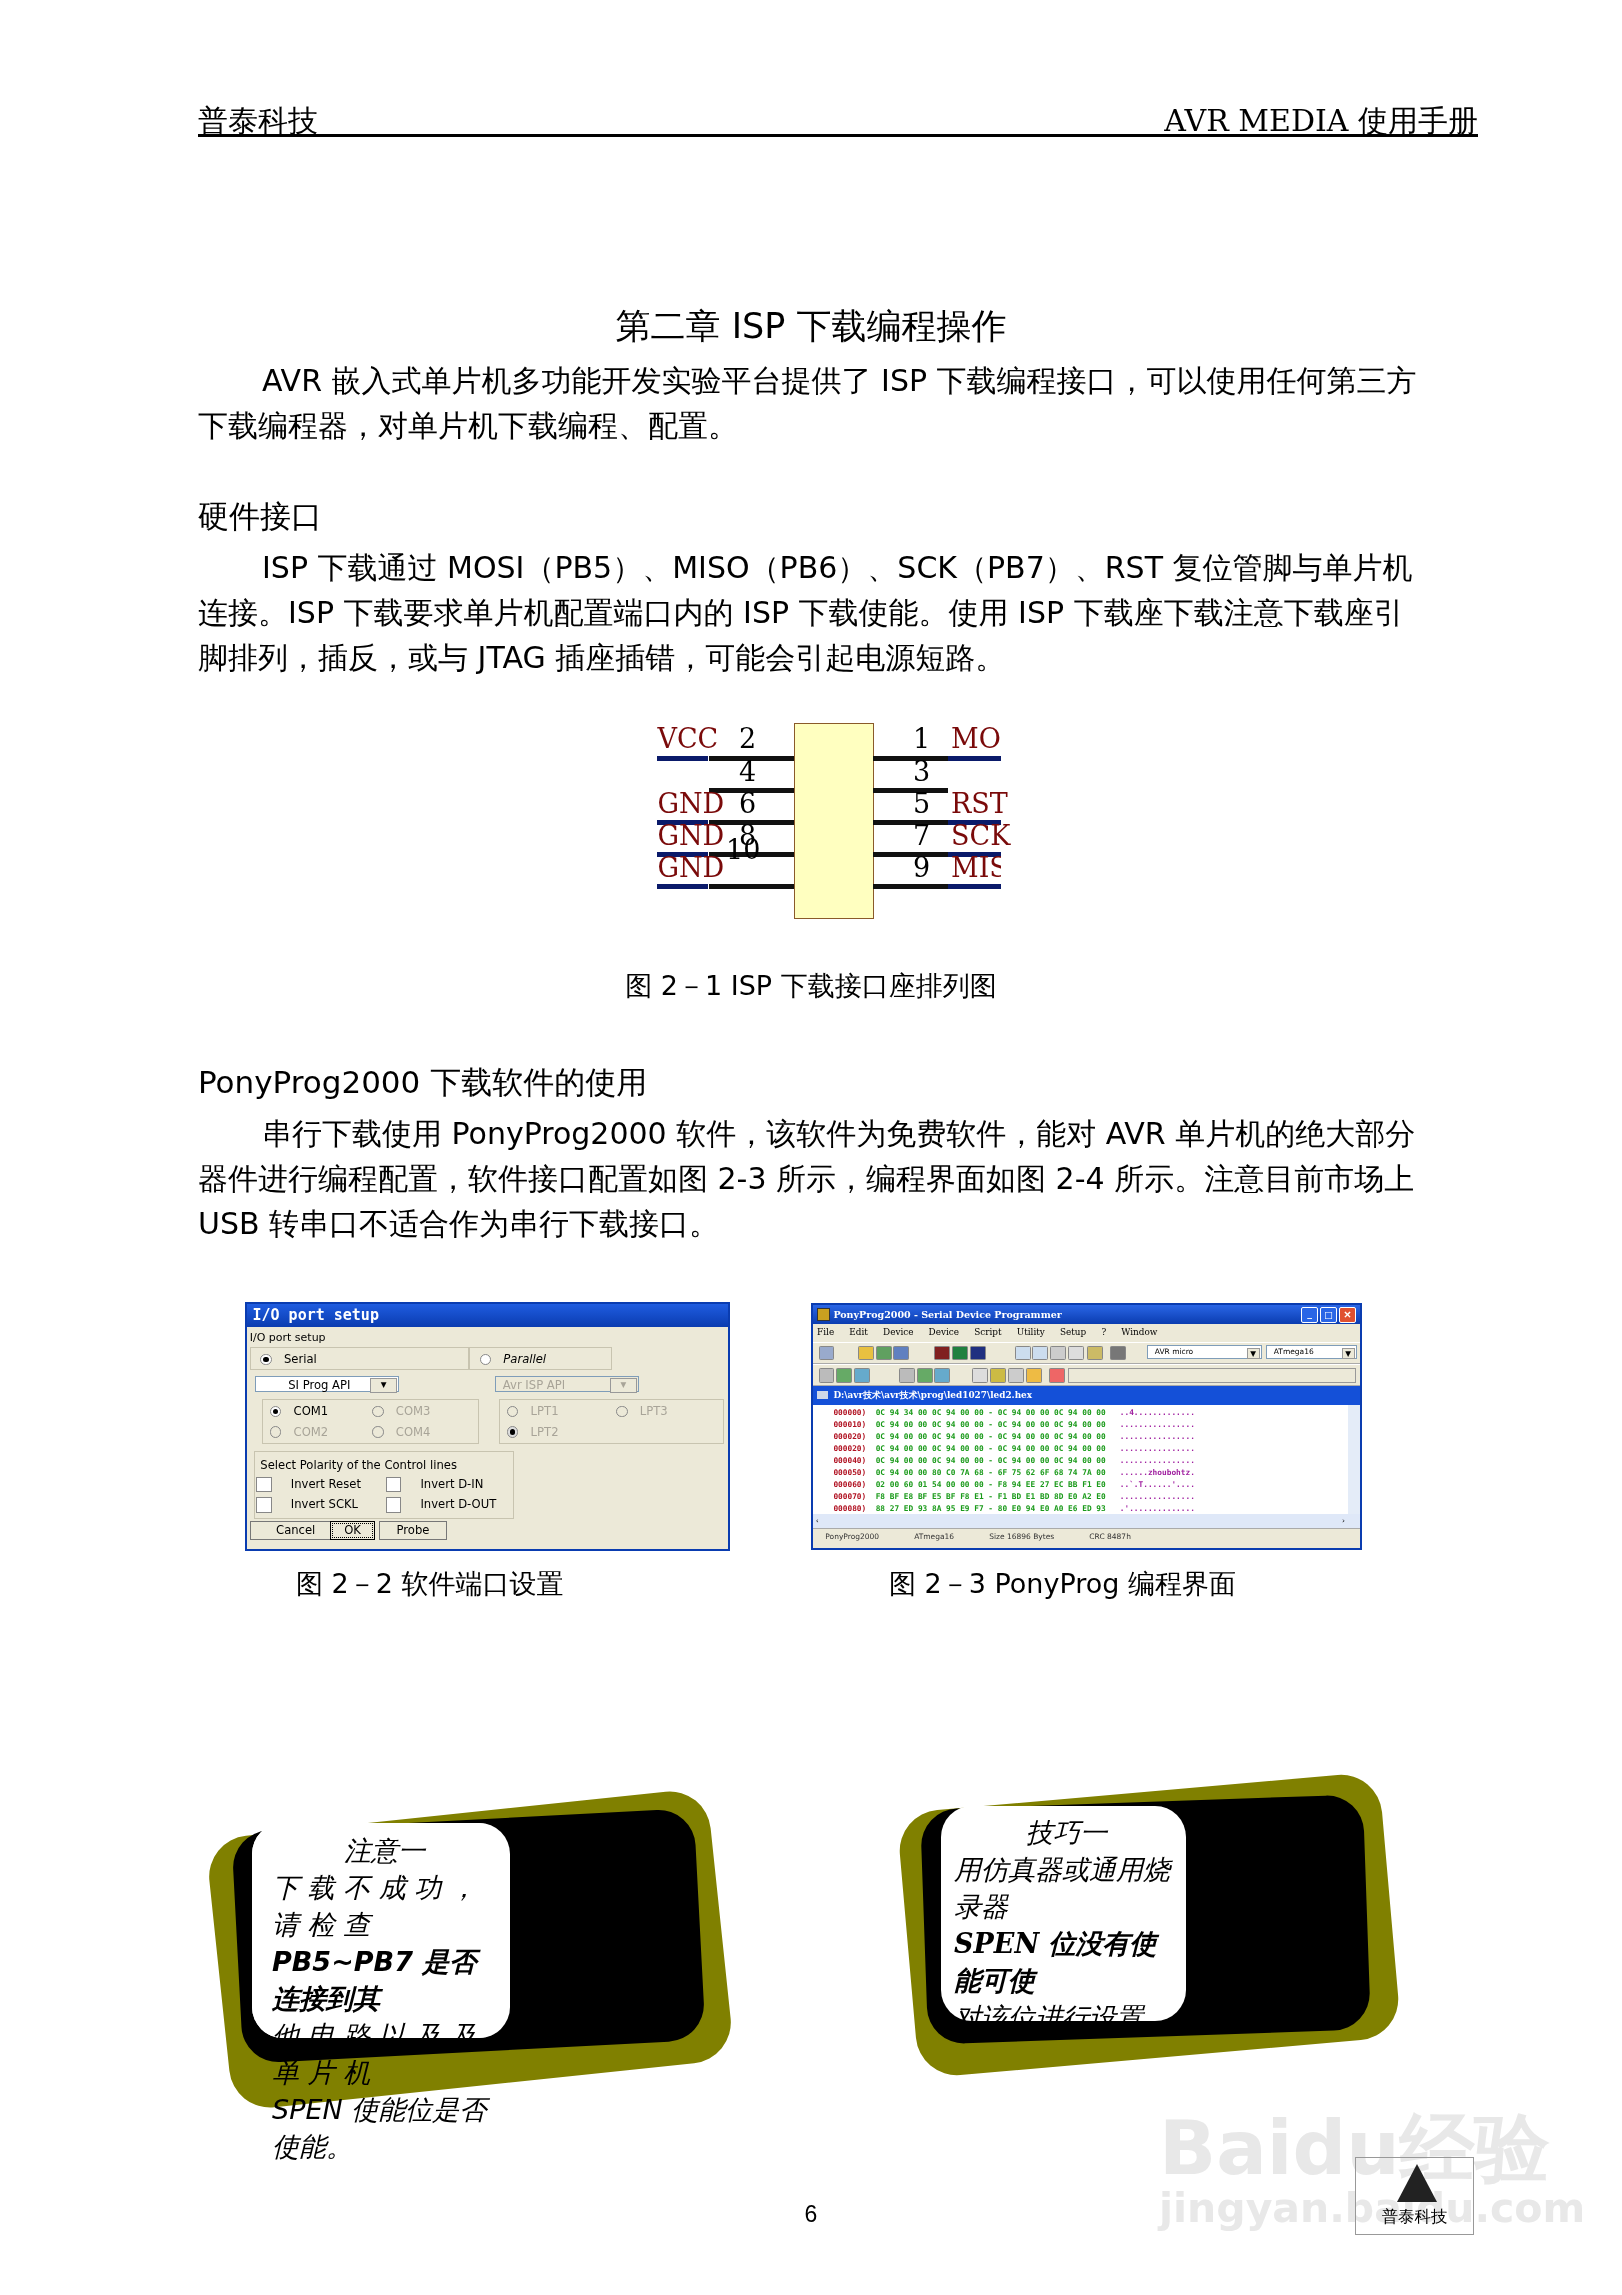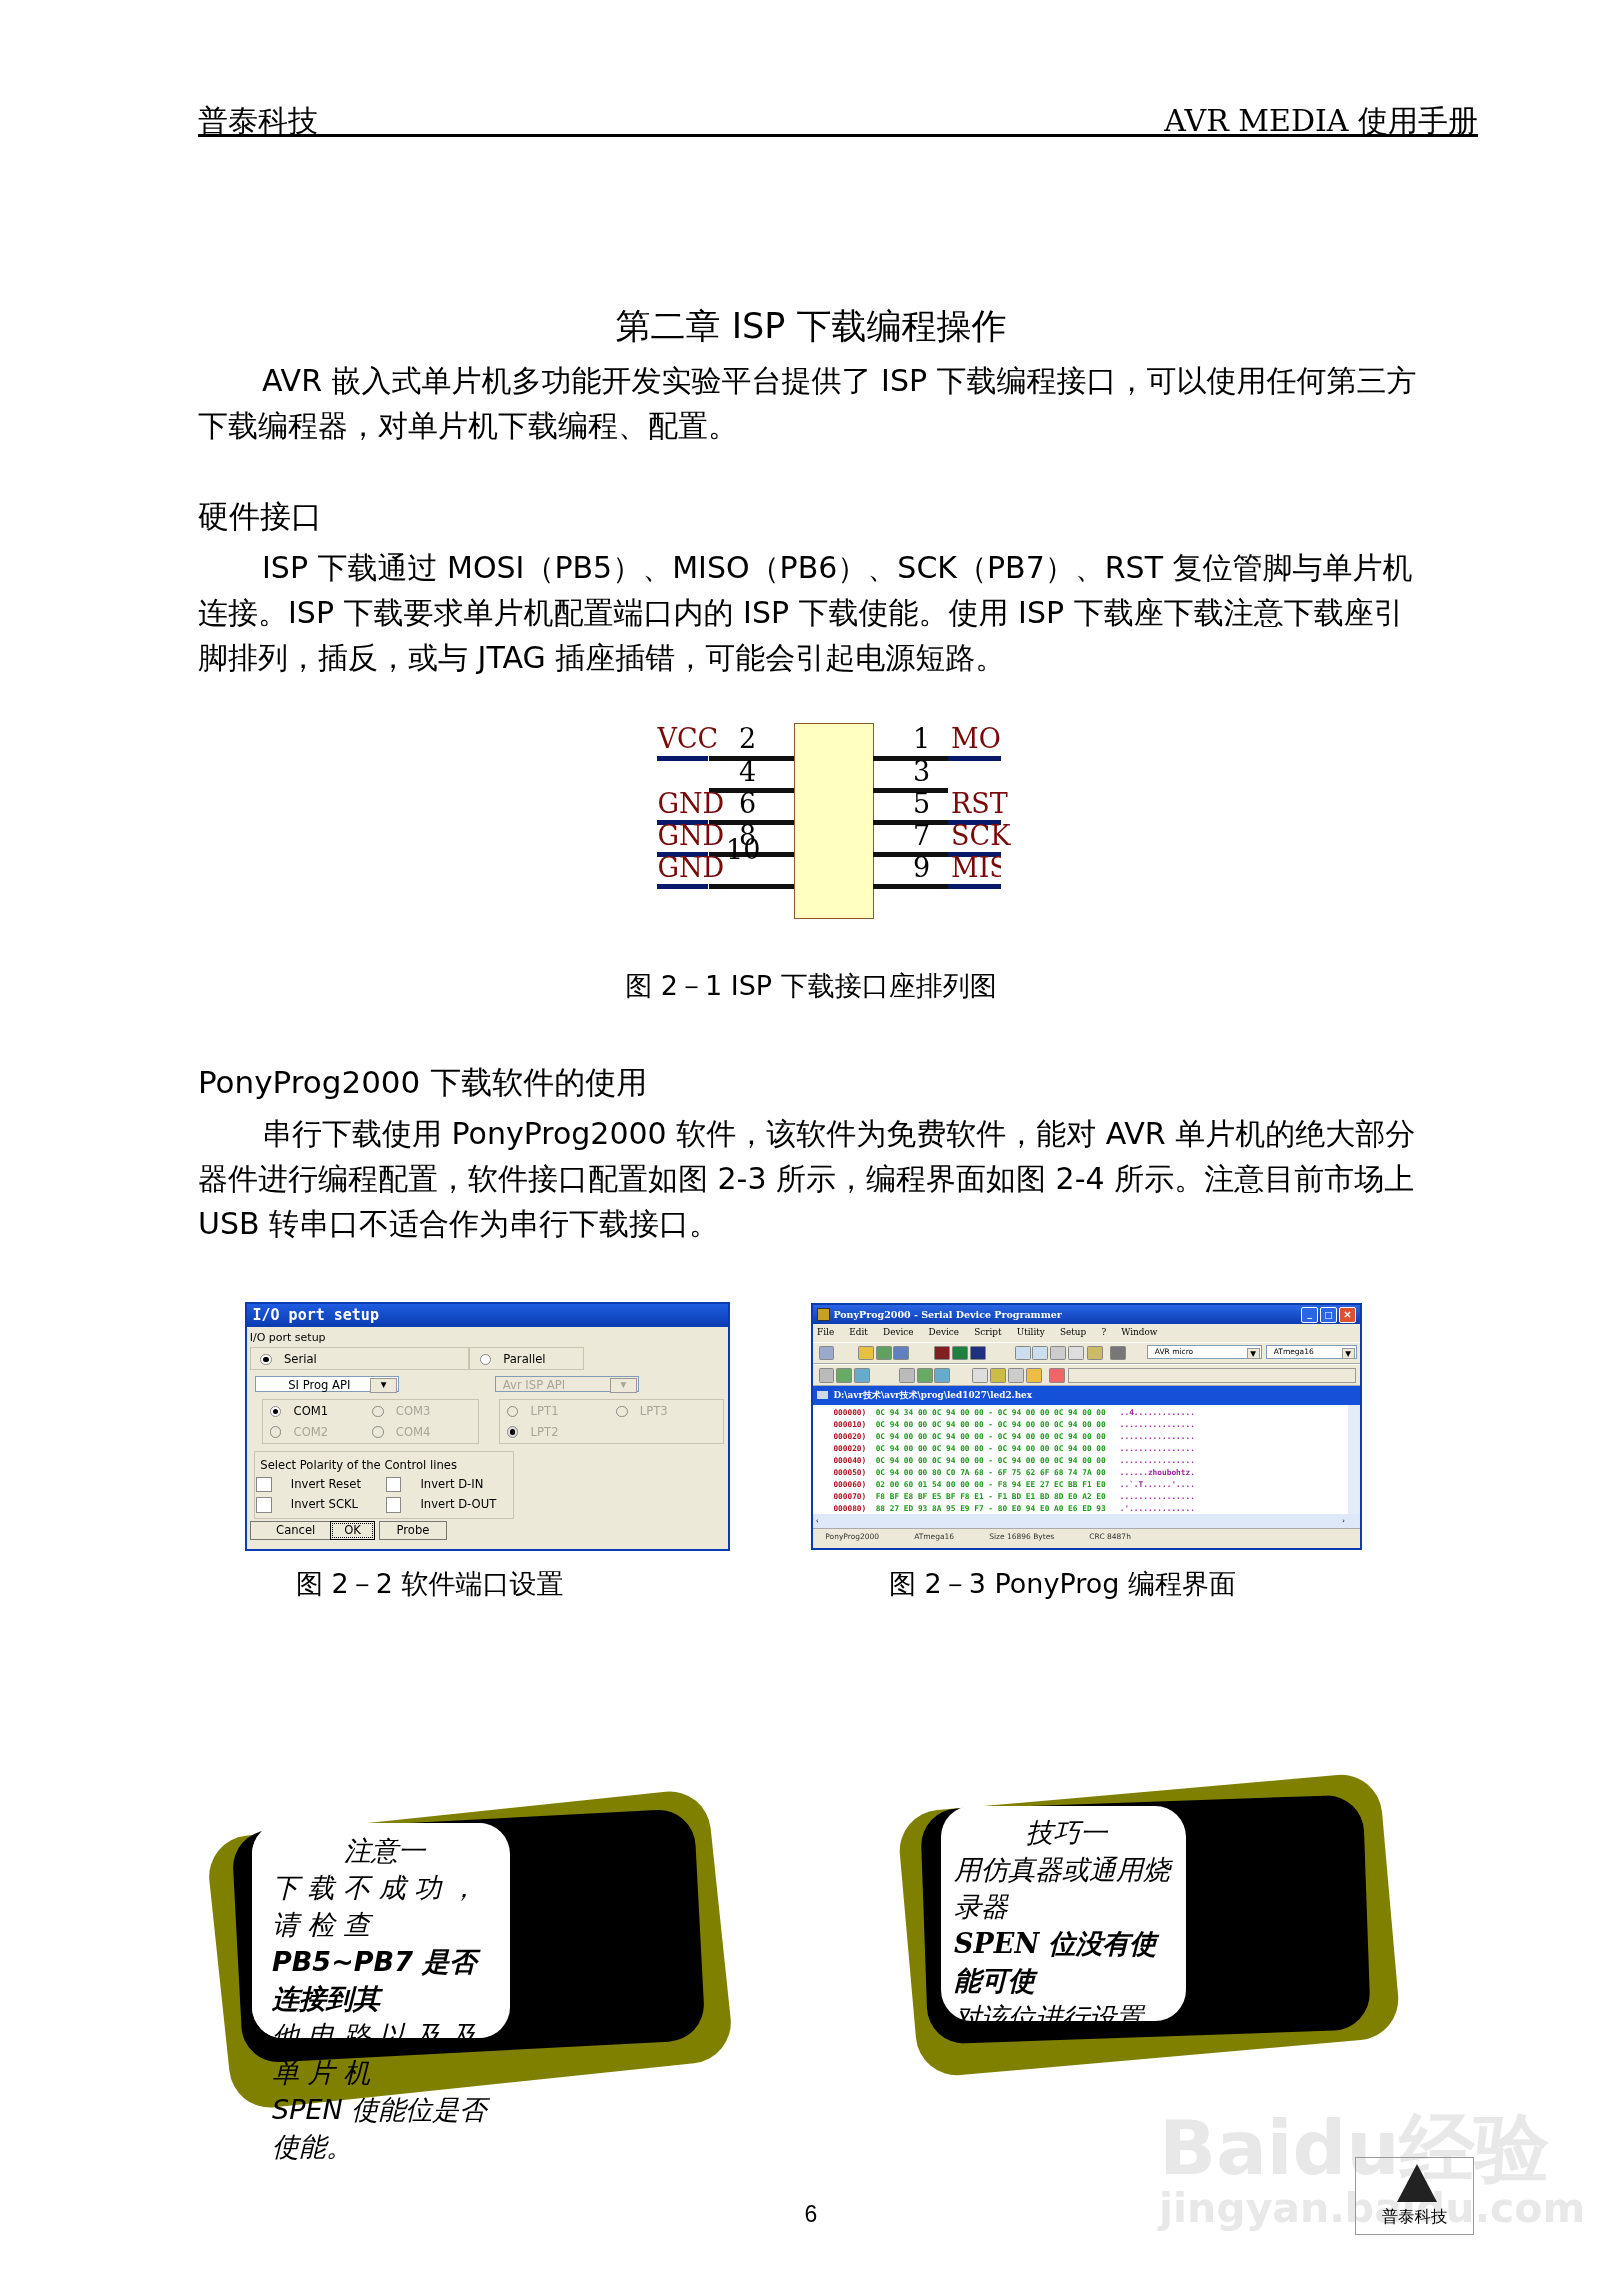--- a/index.html
+++ b/index.html
@@ -120,21 +120,21 @@
 
 <div class="abs section" style="top:1062px;">PonyProg2000 下载软件的使用</div>
 <div class="abs para" style="top:1111px;"><span class="indent"></span><span>串行下载使用 PonyProg2000 软件，该软件为免费软件，能对 AVR 单片机的绝大部分器件进行编程配置，软件接口配置如图 2-3 所示，编程界面如图 2-4 所示。注意目前市场上 USB 转串口不适合作为串行下载接口。</span></div>
 
 <div class="abs dlg">
   <div class="dlg-title">I/O port setup</div>
   <div class="abs" style="left:2.7px; top:27px; font-size:11px;">I/O port setup</div>
   <div class="abs grp" style="left:2.7px; top:43px; width:219px; height:23px;">
     <div class="abs" style="left:9.5px; top:4.1px;"><span class="radio on"></span><span>Serial</span></div>
   </div>
-  <div class="abs grp" style="left:222px; top:43px; width:115px; height:23px;">
+  <div class="abs grp" style="left:222px; top:43px; width:143px; height:23px;font-style:italic;">
     <div class="abs" style="left:9.5px; top:4.1px;"><span class="radio"></span><span>Parallel</span></div>
   </div>
   <div class="abs combo" style="left:8.2px; top:72px; width:144px;padding-left:32px;"><span>SI Prog API</span><span class="arrow">▼</span></div>
   <div class="abs combo dis" style="left:248px; top:72px; width:144px; background:#ece9d8;"><span>Avr ISP API</span><span class="arrow">▼</span></div>
   <div class="abs grp" style="left:15px; top:95px; width:217px; height:45px;">
     <div class="abs" style="left:6.8px; top:4.1px;"><span class="radio on"></span><span>COM1</span></div>
     <div class="abs dis" style="left:109px; top:4.1px;"><span class="radio dis"></span><span>COM3</span></div>
     <div class="abs dis" style="left:6.8px; top:24.5px;"><span class="radio dis"></span><span>COM2</span></div>
     <div class="abs dis" style="left:109px; top:24.5px;"><span class="radio dis"></span><span>COM4</span></div>
   </div>

